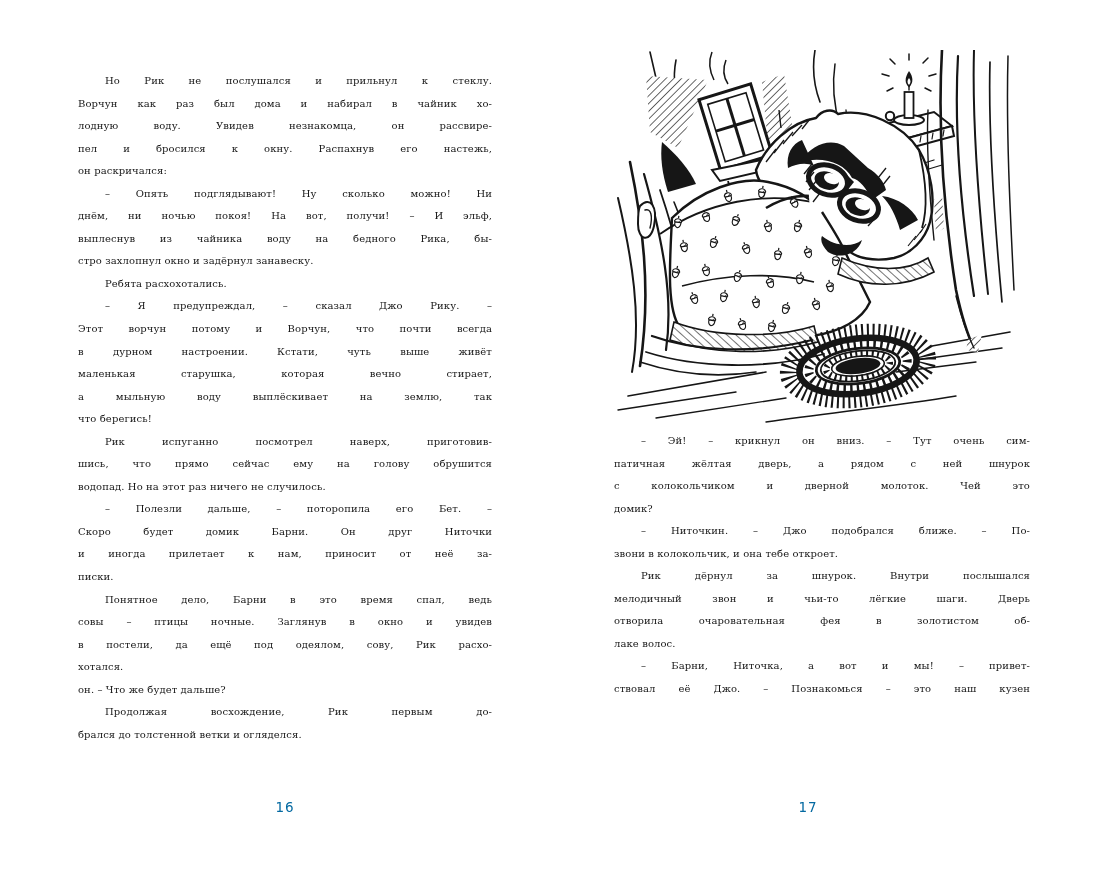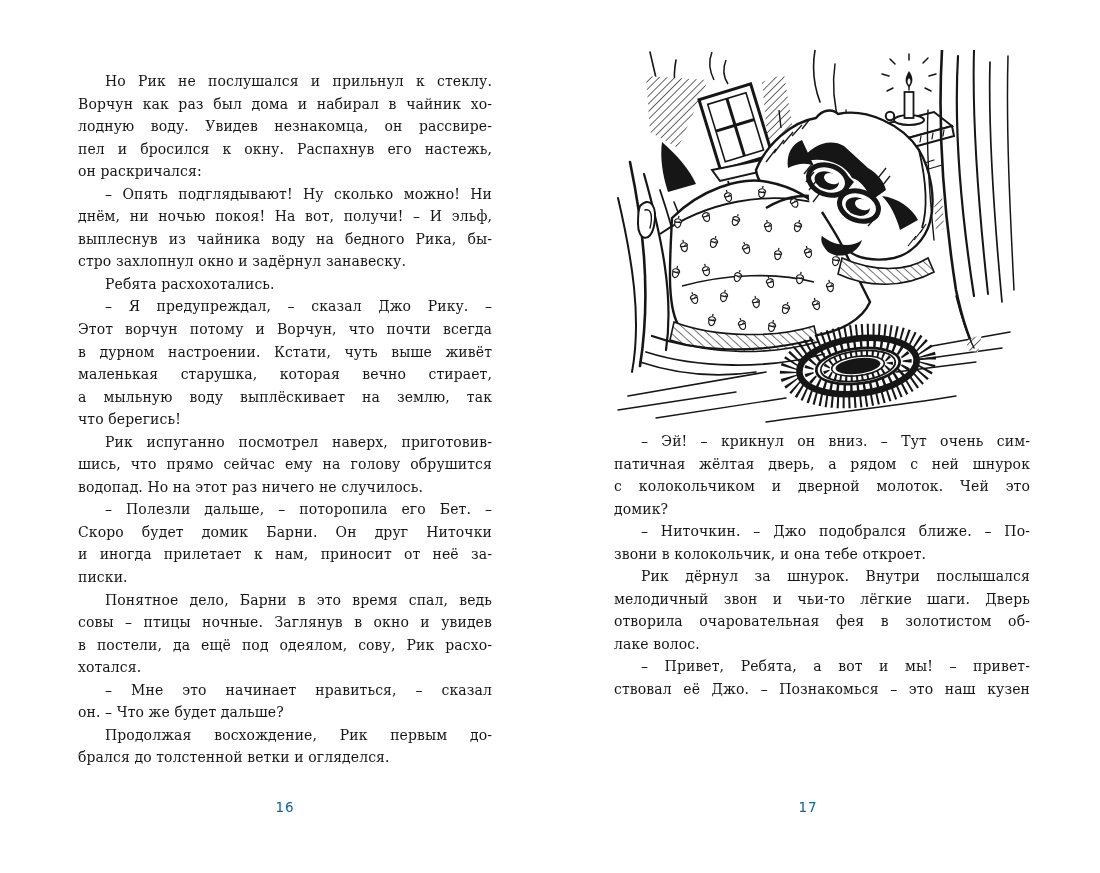--- a/index.html
+++ b/index.html
@@ -6,21 +6,21 @@
   body{
     width:1100px;height:873px;position:relative;background:#ffffff;
     font-family:"DejaVu Serif","Liberation Serif",serif;color:#161616;
     overflow:hidden;
   }
   .text-column{position:absolute;}
   .col-left{left:78px;top:70px;width:414px;}
   .col-right{left:614px;top:430px;width:416px;}
   .paragraph{margin:0;padding:0;}
   .line{
-    height:22.55px;line-height:22.55px;font-size:14px;
+    height:22.55px;line-height:22.55px;font-size:10px;
     text-align:justify;text-align-last:justify;letter-spacing:0.1px;
   }
   .line.first{text-indent:27px;}
   .line.last{text-align-last:left;}
   .page-number{
     position:absolute;top:799px;text-align:center;
     font-family:"DejaVu Sans","Liberation Sans",sans-serif;
     font-size:13.5px;letter-spacing:1px;color:#0369a1;
   }
   .page-number.left{left:78px;width:414px;}
@@ -67,21 +67,20 @@
       <div class="line">и иногда прилетает к нам, приносит от неё за-</div>
       <div class="line last">писки.</div>
     </div>
     <div class="paragraph">
       <div class="line first">Понятное дело, Барни в это время спал, ведь</div>
       <div class="line">совы – птицы ночные. Заглянув в окно и увидев</div>
       <div class="line">в постели, да ещё под одеялом, сову, Рик расхо-</div>
       <div class="line last">хотался.</div>
     </div>
     <div class="paragraph">
-      <div class="line first">– Мне это начинает нравиться, – сказал</div>
       <div class="line last">он. – Что же будет дальше?</div>
     </div>
     <div class="paragraph">
       <div class="line first">Продолжая восхождение, Рик первым до-</div>
       <div class="line last">брался до толстенной ветки и огляделся.</div>
     </div>
   </div>
 
 <figure class="illustration" aria-label="Сова Барни спит в постели в дупле дерева: подушка, одеяло с желудями, окно, горящая свеча на полке и овальный коврик">
   <svg viewBox="0 0 402 374" xmlns="http://www.w3.org/2000/svg">
@@ -309,19 +308,19 @@
       <div class="line first">– Ниточкин. – Джо подобрался ближе. – По-</div>
       <div class="line last">звони в колокольчик, и она тебе откроет.</div>
     </div>
     <div class="paragraph">
       <div class="line first">Рик дёрнул за шнурок. Внутри послышался</div>
       <div class="line">мелодичный звон и чьи-то лёгкие шаги. Дверь</div>
       <div class="line">отворила очаровательная фея в золотистом об-</div>
       <div class="line last">лаке волос.</div>
     </div>
     <div class="paragraph">
-      <div class="line first">– Привет, Ребята, а вот и мы! – привет-</div>
+      <div class="line first">– Барни, Ниточка, а вот и мы! – привет-</div>
       <div class="line">ствовал её Джо. – Познакомься – это наш кузен</div>
     </div>
   </div>
 
 <div class="page-number left">16</div>
 <div class="page-number right">17</div>
 
 </body></html>

